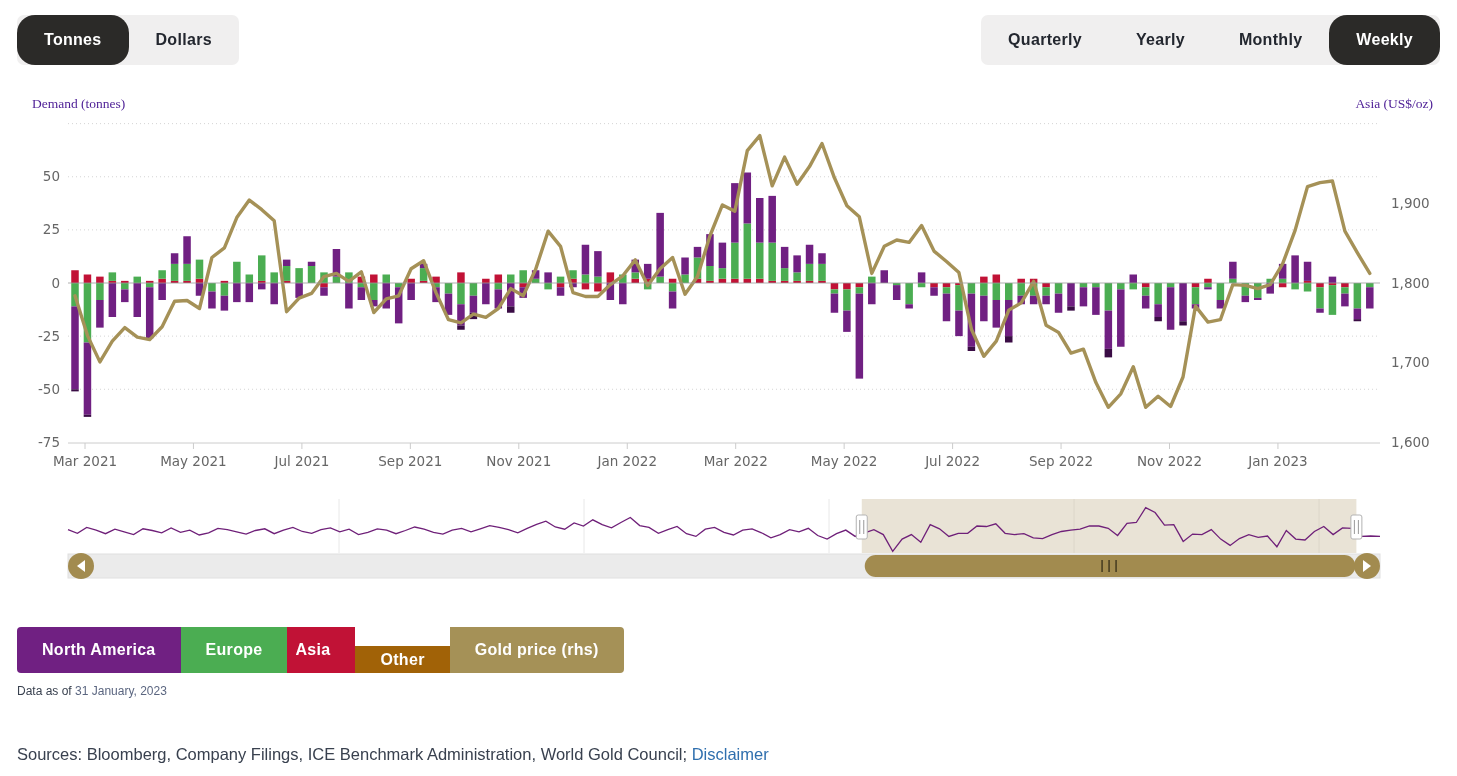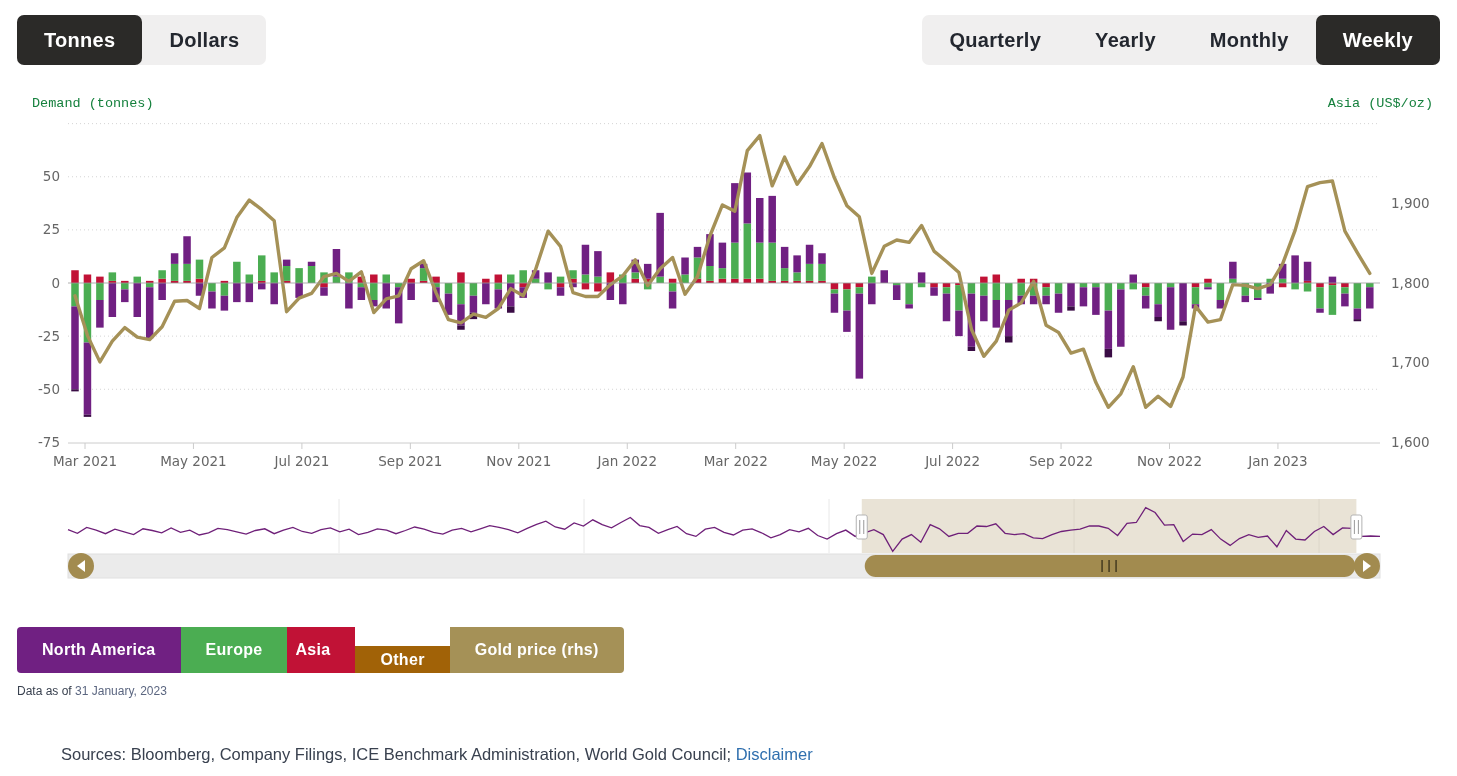--- a/index.html
+++ b/index.html
@@ -4,35 +4,35 @@
 <style>
   html,body{margin:0;padding:0;background:#fff;}
   .page{position:relative;width:1457px;height:776px;background:#fff;overflow:hidden;
         font-family:"Liberation Sans",sans-serif;}
   svg{position:absolute;left:0;top:0;}
   .seg-group{position:absolute;top:15px;height:50px;background:#f0efef;border-radius:7px;
              display:flex;align-items:stretch;z-index:5;}
   .unit-group{left:17px;}
   .freq-group{right:17px;}
   .seg{border:none;background:transparent;font-family:"Liberation Sans",sans-serif;
-       font-weight:700;font-size:20px;color:#23272f;padding:2px 27px;border-radius:7px;
+       font-weight:700;font-size:16px;color:#23272f;padding:2px 27px;border-radius:18px;
        cursor:pointer;letter-spacing:.3px;}
   .seg.selected{background:#2b2a28;color:#fff;}
-  .axis-title{position:absolute;top:96px;font-family:Liberation Mono, monospace;
-              font-size:13.5px;color:#15803d;z-index:4;}
+  .axis-title{position:absolute;top:96px;font-family:Liberation Serif, serif;
+              font-size:13.5px;color:#4c1d95;z-index:4;}
   .axis-title.left{left:32px;}
   .axis-title.right{right:24px;}
   .legend{position:absolute;left:17px;top:627px;height:46px;display:flex;
           border-radius:4px;overflow:hidden;z-index:5;}
   .chip{display:flex;align-items:center;justify-content:center;color:#fff;
         font-weight:700;font-size:16px;padding:0 25px;cursor:pointer;letter-spacing:.3px;
         border:none;font-family:"Liberation Sans",sans-serif;}
   .data-as-of{position:absolute;left:17px;top:684px;font-size:12px;color:#39414f;z-index:5;}
   .data-as-of .date{color:#5b6680;}
-  .sources{position:absolute;left:17px;top:745px;font-size:16.5px;color:#39414f;z-index:5;margin-left:44px;}
+  .sources{position:absolute;left:17px;top:745px;font-size:16.5px;color:#39414f;z-index:5;}
   .sources a{color:#2f6fae;text-decoration:none;cursor:pointer;}
 </style>
 </head>
 <body>
 
 <div class="page">
 
   <svg id="chart-svg" width="1457" height="776">
       <g>
         <line x1="68" x2="1380" y1="123.625" y2="123.625" stroke="#d4d4d4" stroke-width="1" stroke-dasharray="1,3"></line>

